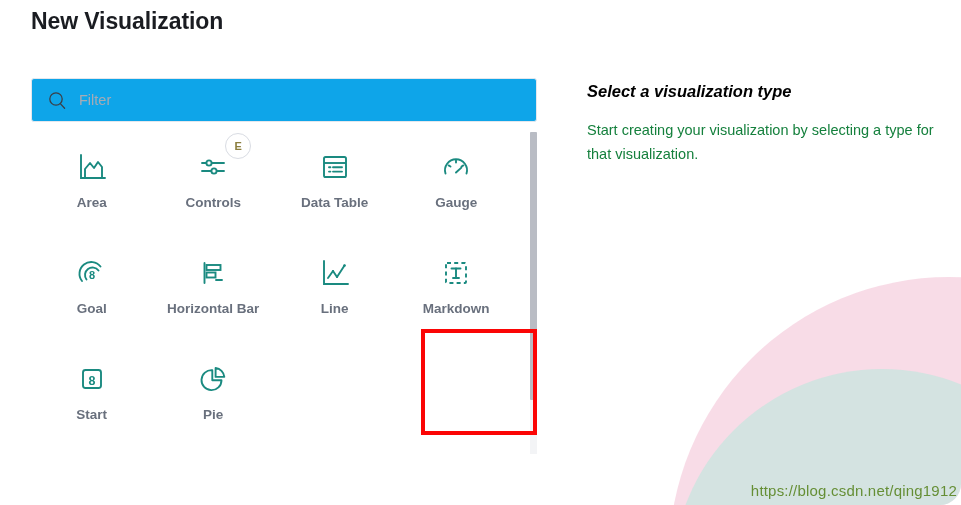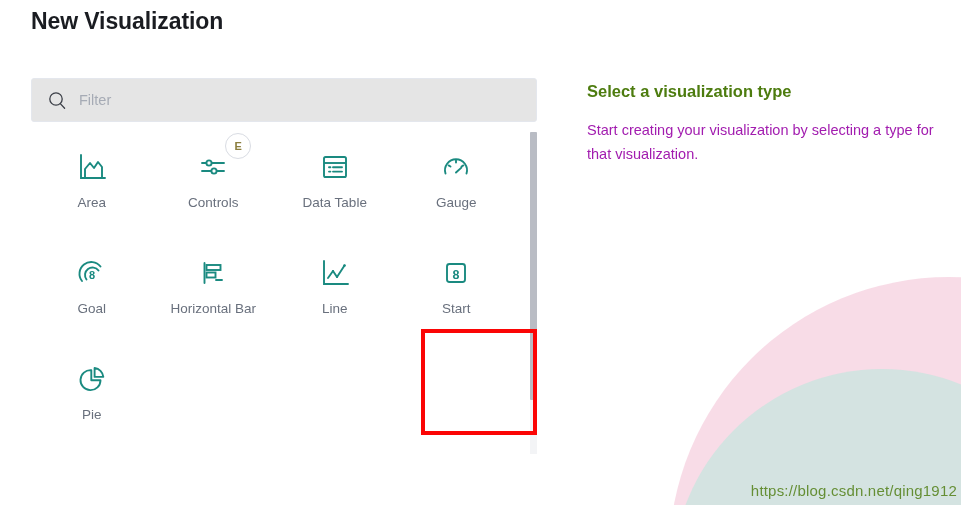--- a/index.html
+++ b/index.html
@@ -12,20 +12,21 @@
     font-family: "Liberation Sans", sans-serif;
     -webkit-font-smoothing: antialiased;
   }
 
   #app {
     position: relative;
     width: 961px;
     height: 505px;
     overflow: hidden;
     background: #ffffff;
+    border-radius: 21px;
   }
 
   
   .decor-layer {
     position: absolute;
     inset: 0;
     overflow: hidden;
     pointer-events: none;
     z-index: 0;
   }
@@ -69,21 +70,21 @@
     top: 78px;
     width: 506px;
     z-index: 3;
   }
 
   .search-wrap {
     position: relative;
     width: 506px;
     height: 44px;
     box-sizing: border-box;
-    background: #e5e5e5;
+    background: #0ea5e9;
     border: 1px solid #e4e7ed;
     border-radius: 3px;
     display: flex;
     align-items: center;
   }
   .search-icon {
     margin-left: 16px;
     margin-right: 12px;
     display: flex;
     align-items: center;
@@ -134,21 +135,21 @@
   .type-icon {
     height: 42px;
     display: flex;
     align-items: center;
     justify-content: center;
     position: relative;
   }
   .type-label {
     margin-top: 6px;
     font-size: 13.5px;
-    font-weight: 400;
+    font-weight: 700;
     color: #69707d;
     text-align: left;
     line-height: 17px;
     max-width: 108px;
   }
   .badge-e {
     position: absolute;
     right: -22px;
     top: -13px;
     width: 24px;
@@ -202,27 +203,28 @@
   .info-panel {
     position: absolute;
     left: 587px;
     top: 80px;
     width: 370px;
     z-index: 3;
   }
   .info-title {
     font-size: 16.5px;
     font-weight: 700;
-    color: #4d7c0f;
+    color: #000000;
     margin: 0 0 16px 0;
     line-height: 22px;
+    font-style: italic;
   }
   .info-body {
     font-size: 14.5px;
-    color: #a21caf;
+    color: #15803d;
     line-height: 24px;
     margin: 0;
     max-width: 366px;
   }
 
   
   .watermark {
     position: absolute;
     right: 4px;
     bottom: 6px;
@@ -346,20 +348,31 @@
               <path d="M5 4 V27 H29" stroke-linecap="round"></path>
               <path d="M9 21 L14 14 L18 20 L25.5 8.5" stroke-linecap="round" stroke-linejoin="round"></path>
               <circle cx="14" cy="14" r="1.1" fill="#1a8a80" stroke="none"></circle>
               <circle cx="18" cy="20" r="1.1" fill="#1a8a80" stroke="none"></circle>
               <circle cx="25.5" cy="8.5" r="1.3" fill="#1a8a80" stroke="none"></circle>
             </svg>
           </span>
           <span class="type-label">Line</span>
         </button>
 
+        <button class="type-cell">
+          <span class="type-icon">
+            <svg width="32" height="32" viewBox="0 0 32 32" fill="none" stroke="#1a8a80" stroke-width="1.9">
+              <rect x="6" y="6" width="20" height="20" rx="1" stroke-dasharray="4 3.2"></rect>
+              <line x1="11.5" y1="11.5" x2="20.5" y2="11.5" stroke-linecap="round"></line>
+              <line x1="16" y1="11.5" x2="16" y2="21" stroke-linecap="round"></line>
+              <line x1="13" y1="21" x2="19" y2="21" stroke-linecap="round"></line>
+            </svg>
+          </span>
+          <span class="type-label">Markdown</span>
+        </button>
 
         <button class="type-cell">
           <span class="type-icon">
             <svg width="32" height="32" viewBox="0 0 32 32" fill="none" stroke="#1a8a80" stroke-width="1.9">
               <rect x="7" y="7" width="18" height="18" rx="2.5"></rect>
               <text x="16" y="21.5" font-family="Liberation Sans, sans-serif" font-size="12.5" font-weight="700" fill="#1a8a80" stroke="none" text-anchor="middle">8</text>
             </svg>
           </span>
           <span class="type-label">Start</span>
         </button>

